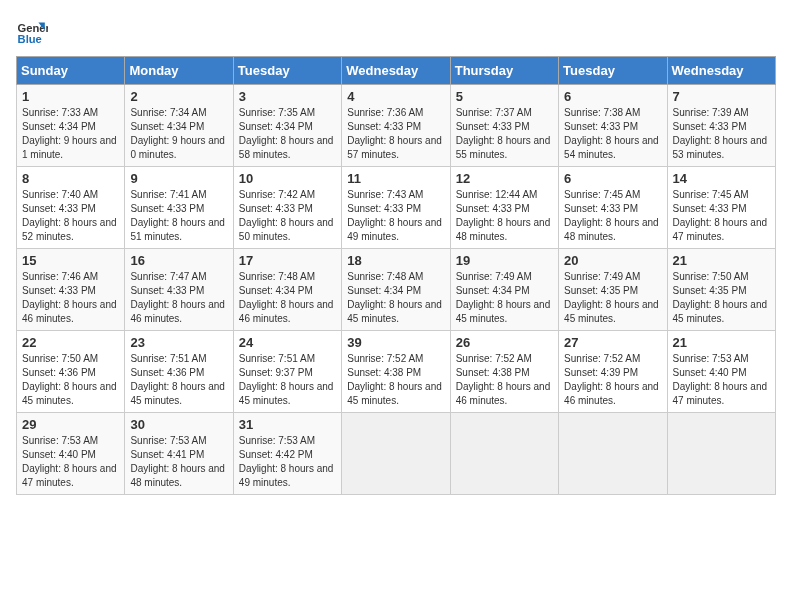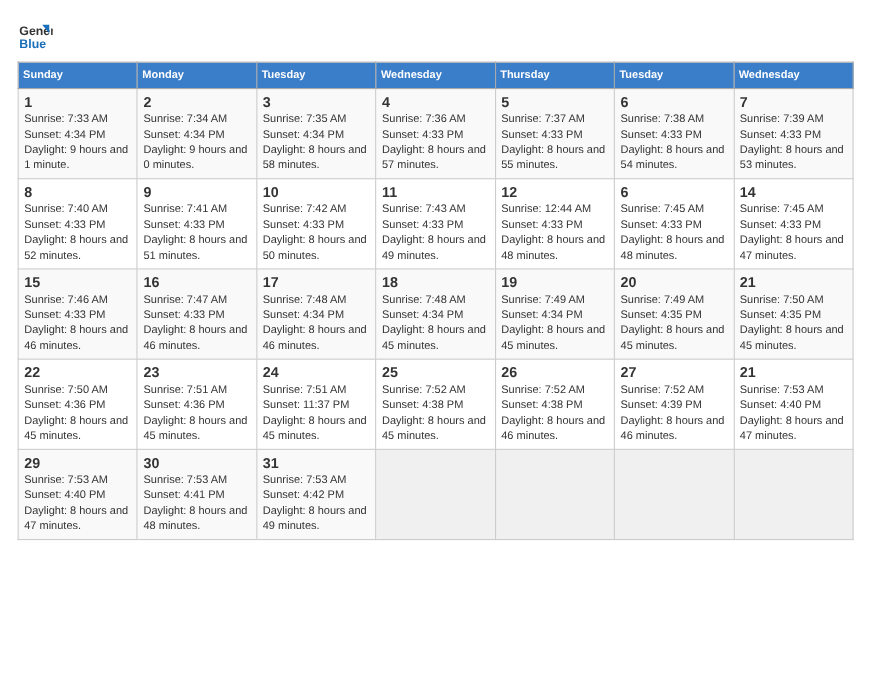--- a/index.html
+++ b/index.html
@@ -37,21 +37,21 @@
       font-size: 16px;
       color: #555;
     }
     table {
       width: 100%;
       border-collapse: collapse;
     }
     thead tr th {
       background-color: #3a7dc9;
       color: #fff;
-      font-size: 10px;
+      font-size: 13px;
       font-weight: bold;
       padding: 6px 4px;
       text-align: left;
       border: 1px solid #aaa;
     }
     tbody tr td {
       vertical-align: top;
       border: 1px solid #ccc;
       padding: 4px 5px;
       font-size: 10.5px;
@@ -296,26 +296,26 @@
         <div class="day-info">
           <div>Sunrise: 7:51 AM</div>
           <div>Sunset: 4:36 PM</div>
           <div>Daylight: 8 hours and 45 minutes.</div>
         </div>
       </td>
         <td>
         <span class="day-num">24</span>
         <div class="day-info">
           <div>Sunrise: 7:51 AM</div>
-          <div>Sunset: 11:37 PM</div>
-          <div>Daylight: 8 hours and 45 minutes.</div>
-        </div>
-      </td>
-        <td>
-        <span class="day-num">25</span>
+          <div>Sunset: 9:37 PM</div>
+          <div>Daylight: 8 hours and 45 minutes.</div>
+        </div>
+      </td>
+        <td>
+        <span class="day-num">39</span>
         <div class="day-info">
           <div>Sunrise: 7:52 AM</div>
           <div>Sunset: 4:38 PM</div>
           <div>Daylight: 8 hours and 45 minutes.</div>
         </div>
       </td>
         <td>
         <span class="day-num">26</span>
         <div class="day-info">
           <div>Sunrise: 7:52 AM</div>

